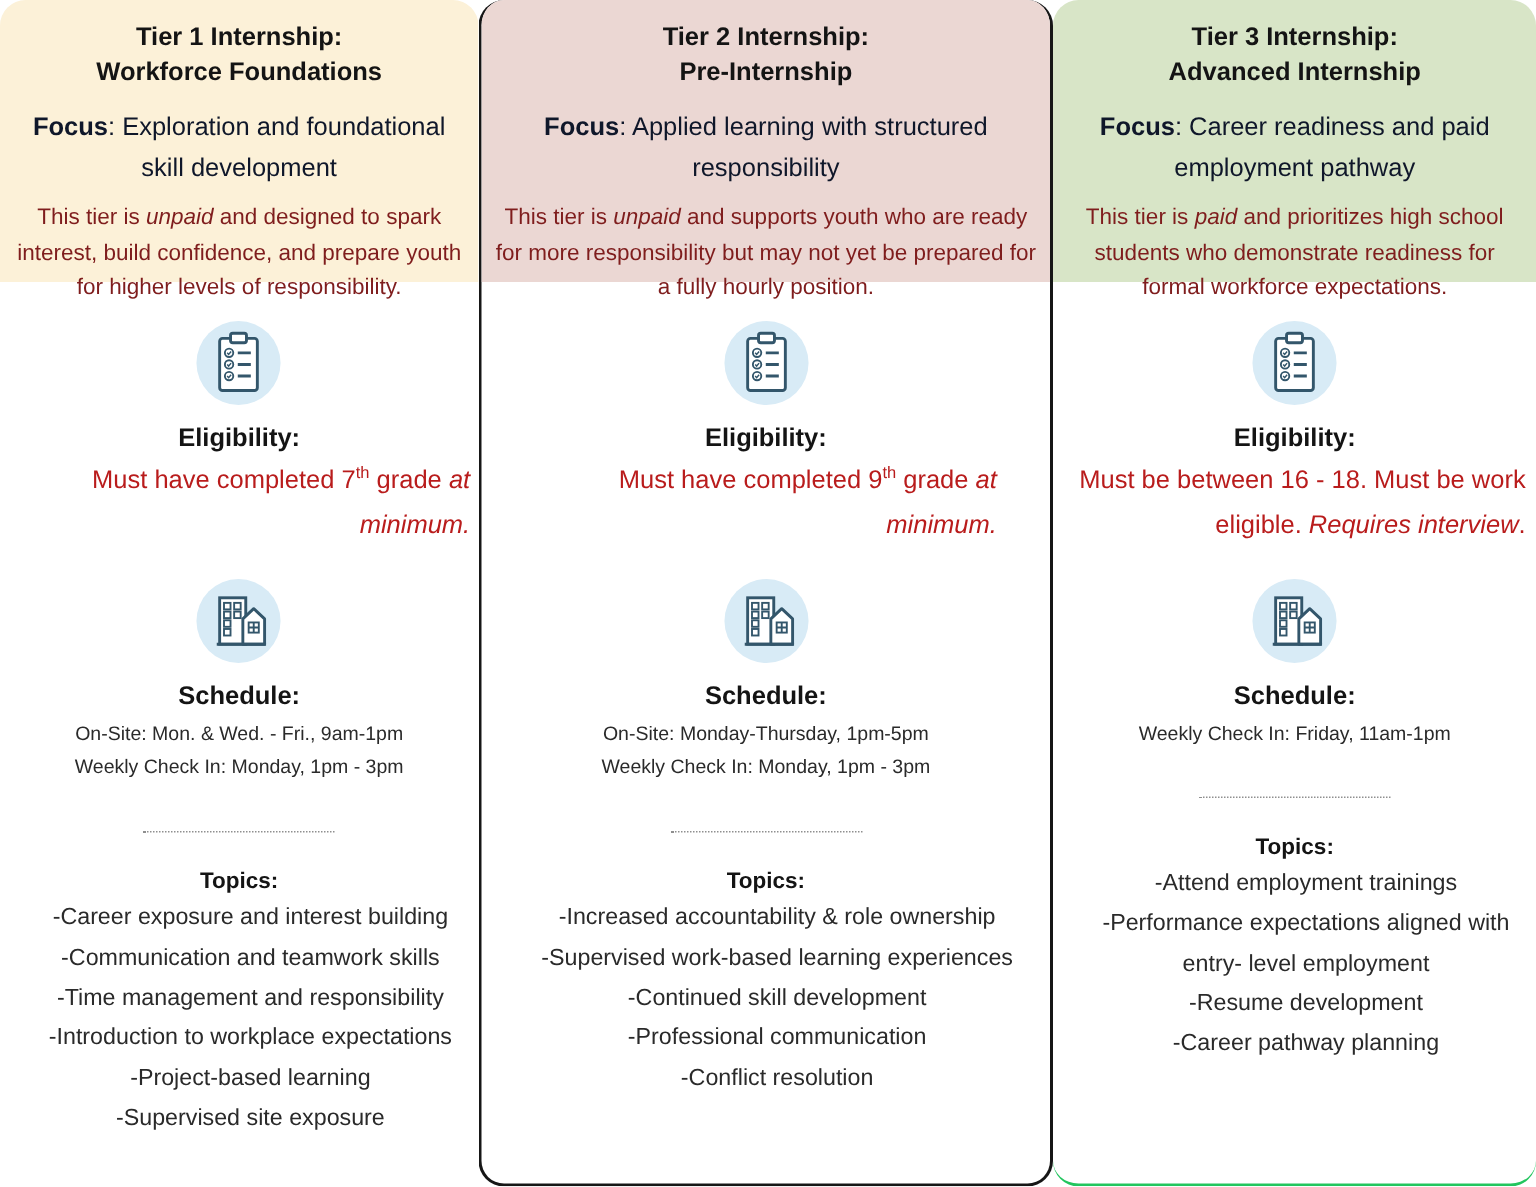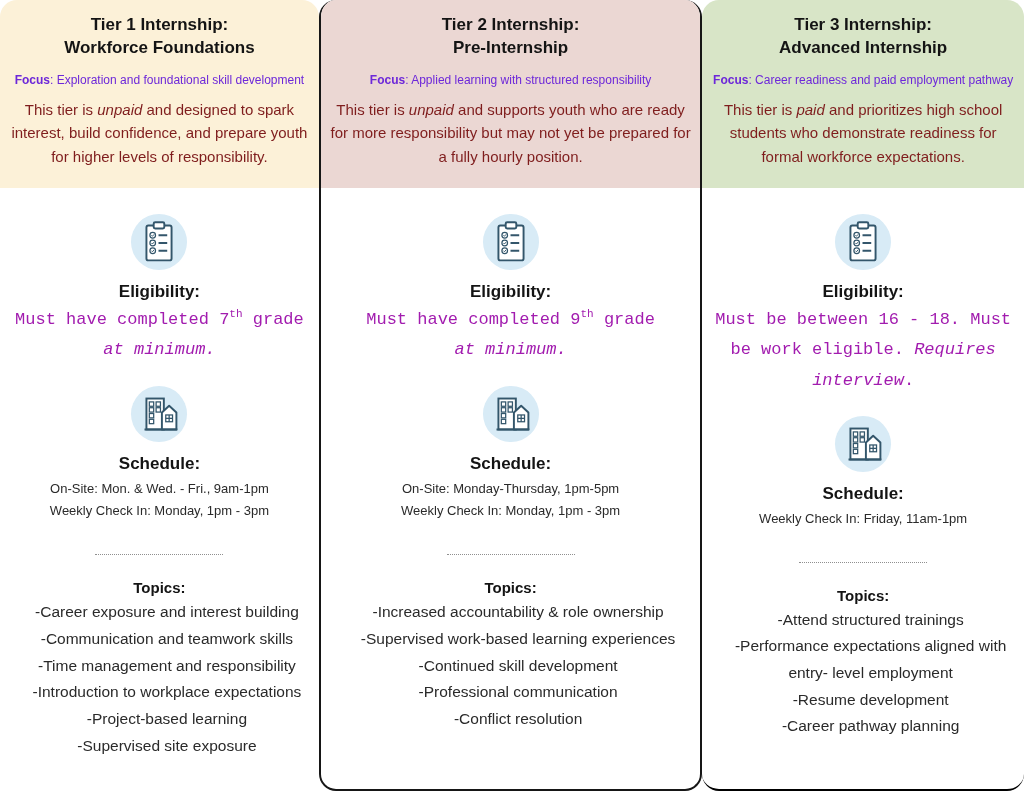--- a/index.html
+++ b/index.html
@@ -10,39 +10,39 @@
     height: 791px;
     display: flex;
     background: #ffffff;
     font-family: "Liberation Sans", "DejaVu Sans", sans-serif;
     color: #212121;
     overflow: hidden;
   }
   .col { display: flex; flex-direction: column; overflow: hidden; border-radius: 17px; }
   .col-1 { width: 337px; }
   .col-2 { width: 405px; border-left: 2px solid #161616; border-right: 2px solid #161616; border-bottom: 2px solid #161616; }
-  .col-3 { width: 340px; border-bottom: 2px solid #000000; }
+  .col-3 { width: 340px; border-bottom: 2px solid #22c55e; }
 
   .header {
     height: 188px;
     padding: 13px 6px 0;
     text-align: center;
   }
   .title { font-size: 17px; font-weight: 700; line-height: 1.38; color: #141414; }
-  .focus { margin-top: 11px; font-size: 12px; line-height: 1.6; color: #6d28d9; }
+  .focus { margin-top: 11px; font-size: 17px; line-height: 1.6; color: #0f172a; }
   .focus .lbl { font-weight: 700; }
   .desc { margin-top: 8px; font-size: 15px; line-height: 1.55; color: #7f1d1d; }
   .desc i, .elig-text i { font-style: italic; }
 
   .icon-wrap { margin: 25px auto 0; width: 58px; height: 58px; }
   .icon-wrap.second { margin-top: 19px; }
   .icon-wrap svg { display: block; width: 58px; height: 58px; }
 
   .sec-heading { margin-top: 11px; text-align: center; font-size: 17px; font-weight: 700; color: #141414; }
-  .elig-text { margin: 3px auto 0; max-width: 308px; text-align: center; font-size: 17px; line-height: 1.78; color: #a21caf; font-family: Liberation Mono, monospace; }
+  .elig-text { margin: 3px auto 0; max-width: 308px; text-align: right; font-size: 17px; line-height: 1.78; color: #b91c1c; }
   .elig-text sup { font-size: 11px; }
   .sched-text { margin-top: 4px; text-align: center; font-size: 13px; line-height: 1.76; color: #2a2a2a; }
 
   .dotted-divider {
     margin: 31px auto 0;
     width: 128px;
     border-top: 1.5px dotted #8f8f8f;
   }
 
   .topics { margin-top: 24px; text-align: center; }
@@ -254,21 +254,21 @@
     <div class="sec-heading">Schedule:</div>
     <div class="sched-text">
       <div>Weekly Check In: Friday, 11am-1pm</div>
     </div>
 
     <div class="dotted-divider"></div>
 
     <div class="topics">
       <div class="sec-heading">Topics:</div>
       <div class="topic-list">
-        <div>-Attend structured trainings</div>
+        <div>-Attend employment trainings</div>
         <div>-Performance expectations aligned with entry- level employment</div>
         <div>-Resume development</div>
         <div>-Career pathway planning</div>
       </div>
     </div>
   </div>
 
 </div>
 
 </body></html>

